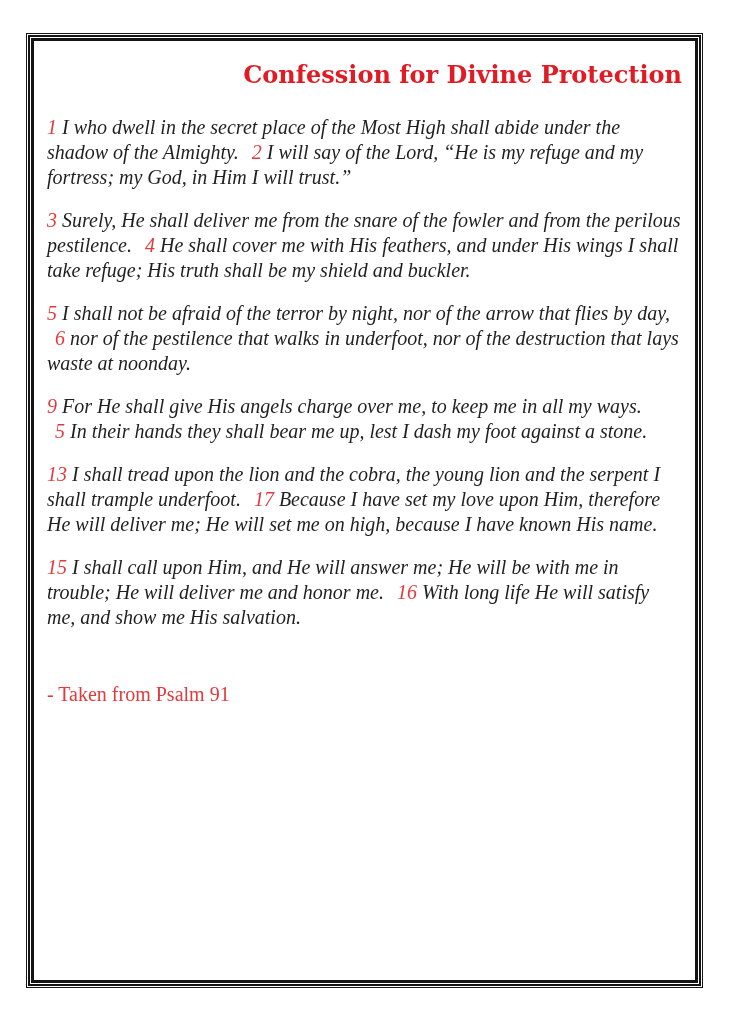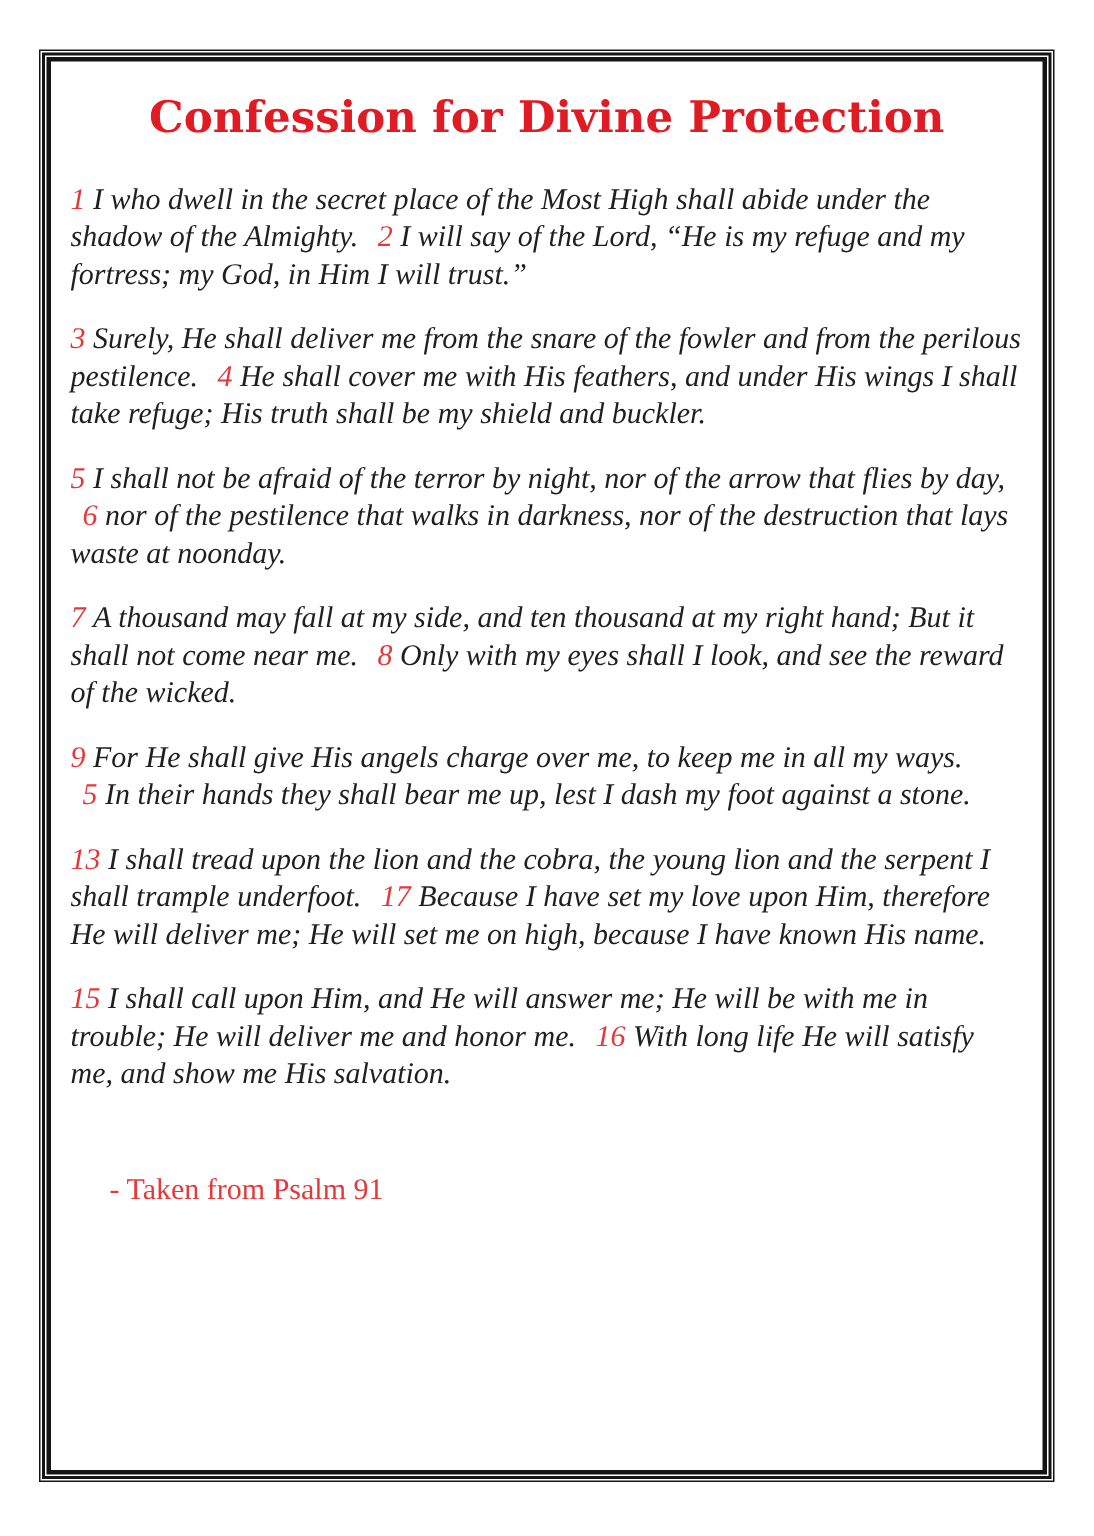--- a/index.html
+++ b/index.html
@@ -35,23 +35,23 @@
   .frame-inner {
     height: 100%;
     border: 3px solid var(--frame, #141414);
     box-sizing: border-box;
     padding: 12px 13px 0 13px;
     overflow: hidden;
   }
   .doc-title {
     font-family: "DejaVu Serif", serif;
     font-weight: 700;
-    font-size: 29px;
+    font-size: 24px;
     line-height: 1.2;
-    text-align: center;
+    text-align: right;
     color: var(--title-red, #e01b23);
     margin: 8px 0 0 0;
   }
   .scripture {
     margin-top: 25px;
     font-size: 20px;
     line-height: 25px;
     color: var(--body-ink, #1f1f1f);
     font-style: italic;
   }
@@ -62,38 +62,36 @@
   .seg:not(:first-child) { margin-left: 8px; }
   .vnum {
     color: var(--verse-red, #e23a3c);
     margin-right: 5px;
   }
   .source-note {
     margin-top: 52px;
     font-size: 20px;
     line-height: 25px;
     color: var(--verse-red, #e23a3c);
-    margin-left: 26px;
   }
 </style>
 </head>
 <body>
 
 <div class="page">
   <div class="frame-outer">
     <div class="frame-mid">
       <div class="frame-inner">
 
         <h1 class="doc-title">Confession for Divine Protection</h1>
 
         <div class="scripture">
             <p class="para"><span class="seg"><span class="vnum">1</span><span>I who dwell in the secret place of the Most High shall abide under the shadow of the Almighty.</span></span> <span class="seg"><span class="vnum">2</span><span>I will say of the Lord, “He is my refuge and my fortress; my God, in Him I will trust.”</span></span></p>
             <p class="para"><span class="seg"><span class="vnum">3</span><span>Surely, He shall deliver me from the snare of the fowler and from the perilous pestilence.</span></span> <span class="seg"><span class="vnum">4</span><span>He shall cover me with His feathers, and under His wings I shall take refuge; His truth shall be my shield and buckler.</span></span></p>
-            <p class="para"><span class="seg"><span class="vnum">5</span><span>I shall not be afraid of the terror by night, nor of the arrow that flies by day,</span></span> <span class="seg"><span class="vnum">6</span><span>nor of the pestilence that walks in darkness, nor of the destruction that lays waste at noonday.</span></span></p>
-            <p class="para"><span class="seg"><span class="vnum">7</span><span>A thousand may fall at my side, and ten thousand at my right hand; But it shall not come near me.</span></span> <span class="seg"><span class="vnum">8</span><span>Only with my eyes shall I look, and see the reward of the wicked.</span></span></p>
+            <p class="para"><span class="seg"><span class="vnum">5</span><span>I shall not be afraid of the terror by night, nor of the arrow that flies by day,</span></span> <span class="seg"><span class="vnum">6</span><span>nor of the pestilence that walks in underfoot, nor of the destruction that lays waste at noonday.</span></span></p>
             <p class="para"><span class="seg"><span class="vnum">9</span><span>For He shall give His angels charge over me, to keep me in all my ways.</span></span> <span class="seg"><span class="vnum">5</span><span>In their hands they shall bear me up, lest I dash my foot against a stone.</span></span></p>
             <p class="para"><span class="seg"><span class="vnum">13</span><span>I shall tread upon the lion and the cobra, the young lion and the serpent I shall trample underfoot.</span></span> <span class="seg"><span class="vnum">17</span><span>Because I have set my love upon Him, therefore He will deliver me; He will set me on high, because I have known His name.</span></span></p>
             <p class="para"><span class="seg"><span class="vnum">15</span><span>I shall call upon Him, and He will answer me; He will be with me in trouble; He will deliver me and honor me.</span></span> <span class="seg"><span class="vnum">16</span><span>With long life He will satisfy me, and show me His salvation.</span></span></p>
           </div>
 
         <div class="source-note">- Taken from Psalm 91</div>
 
       </div>
     </div>
   </div>

